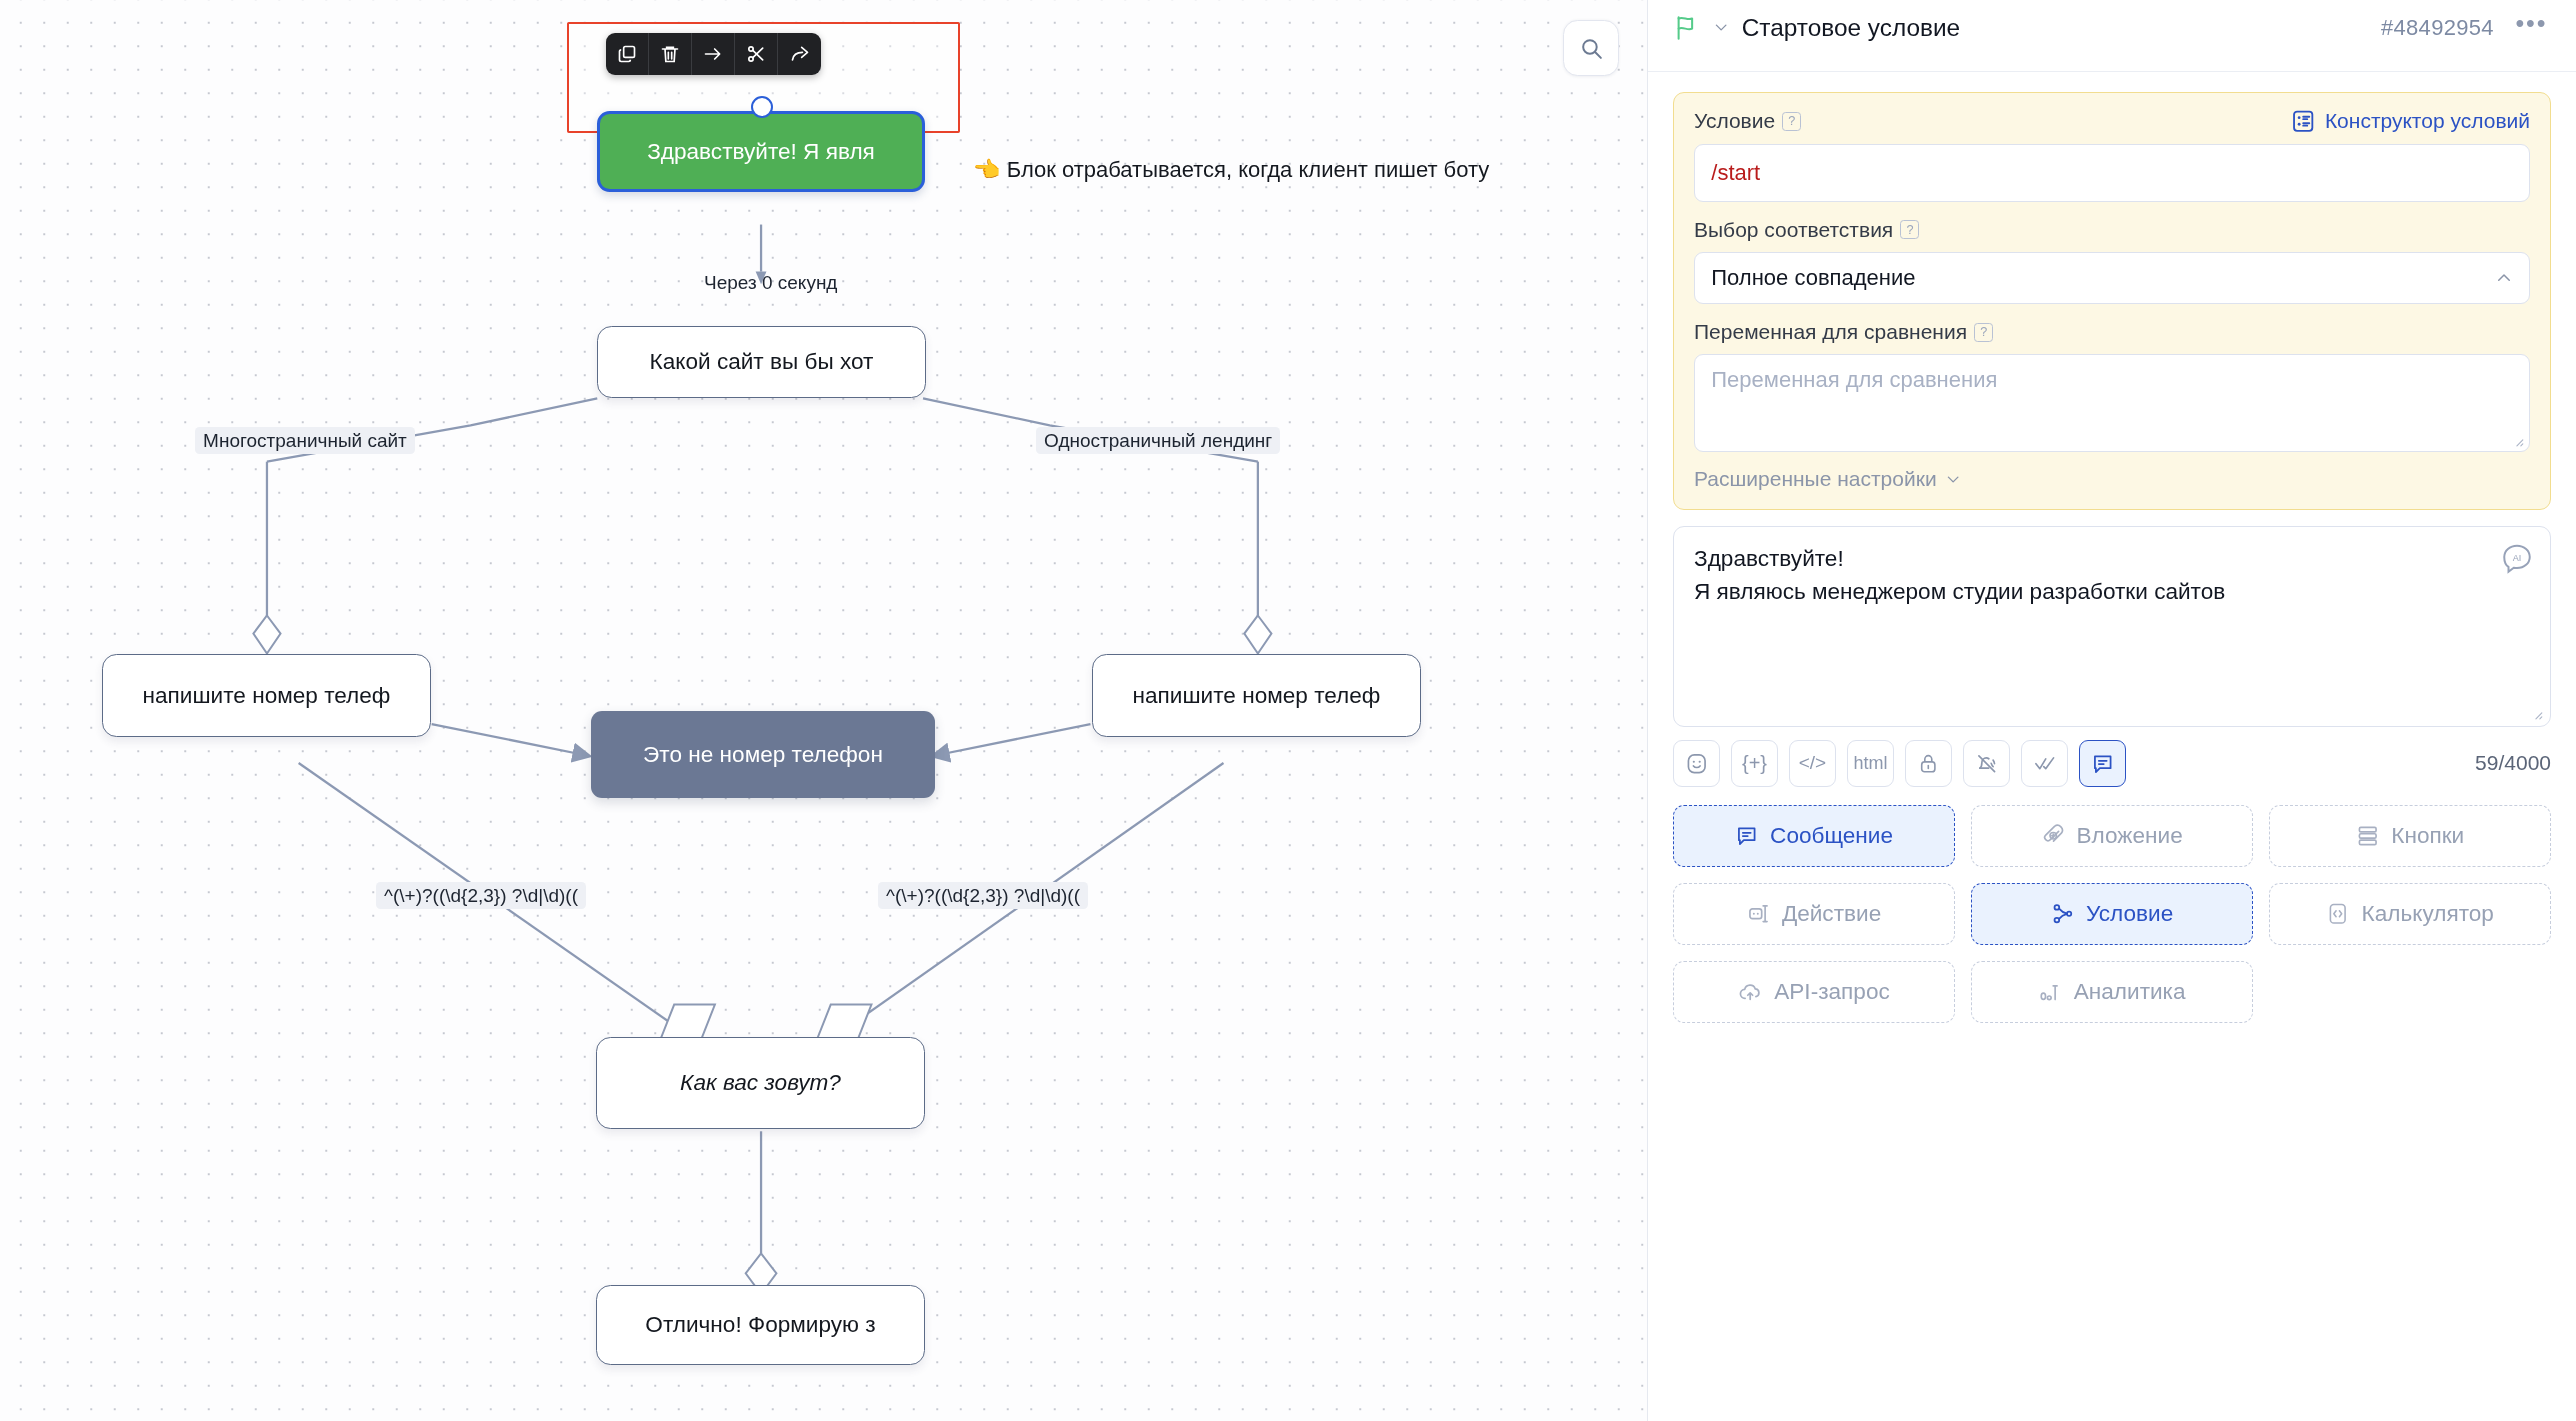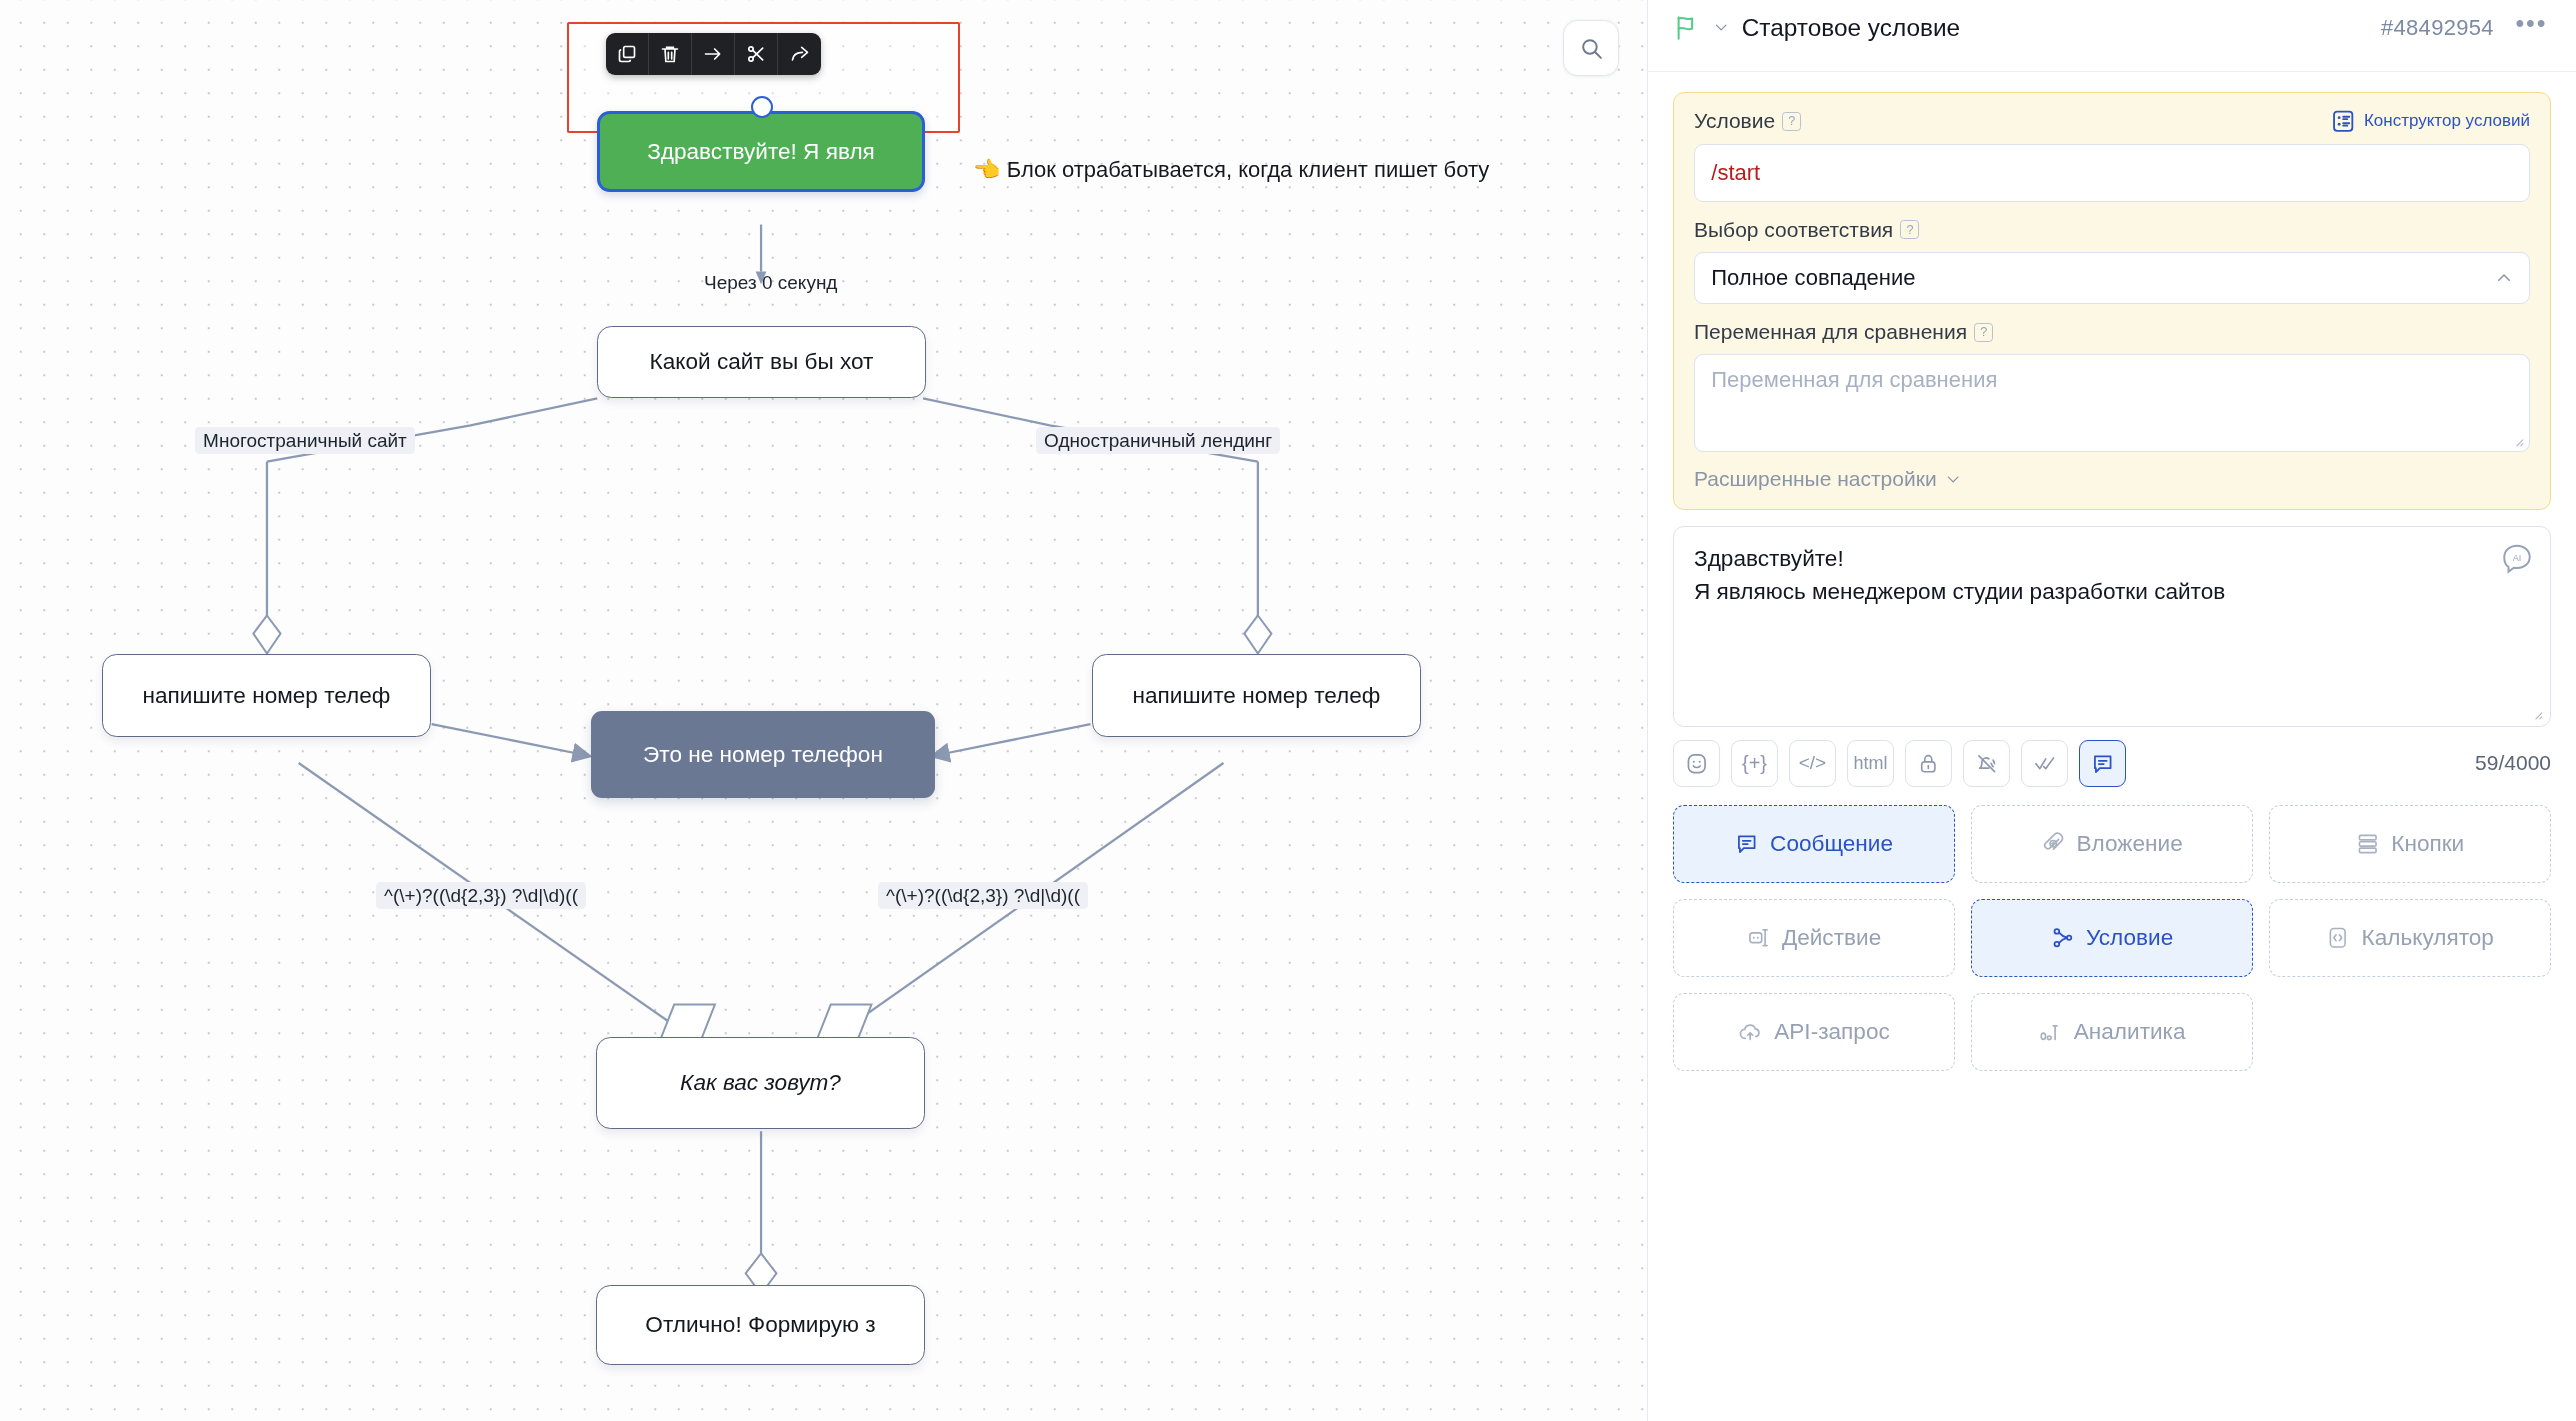--- a/index.html
+++ b/index.html
@@ -157,21 +157,21 @@
   .field-label {
     font-size: 21px; color: #343b48;
     display: flex; align-items: center; gap: 7.2px;
   }
   .q-mark {
     width: 19px; height: 19px; border-radius: 3.6px;
     border: 1.3px solid #b9c2d4; color: #9aa5bb;
     font-size: 12.7px; display: inline-flex; align-items: center; justify-content: center;
   }
   .link-blue {
-    color: #2b52c4; font-size: 17px;
+    color: #2b52c4; font-size: 21px;
     display: flex; align-items: center; gap: 9px;
   }
   .txt-input {
     margin-top: 10px;
     height: 58px;
     background: #ffffff;
     border: 0.9px solid #dde2ee;
     border-radius: 9px;
     display: flex; align-items: center;
     padding: 0 16.3px;
@@ -243,21 +243,21 @@
   }
   .counter { margin-left: auto; font-size: 21px; color: #5b6578; }
 
   .type-grid {
     margin-top: 18px;
     display: grid;
     grid-template-columns: repeat(3, 1fr);
     gap: 16.3px 16.3px;
   }
   .type-btn {
-    height: 78px;
+    height: 62px;
     border: 1.8px dashed #c7cedd;
     border-radius: 11px;
     background: #ffffff;
     display: flex; align-items: center; justify-content: center;
     gap: 11.8px;
     font-size: 22.6px;
     color: #97a1b4;
   }
   .type-btn .ticon { display: flex; align-items: center; color: #a8b0c2; }
   .type-btn.active {

